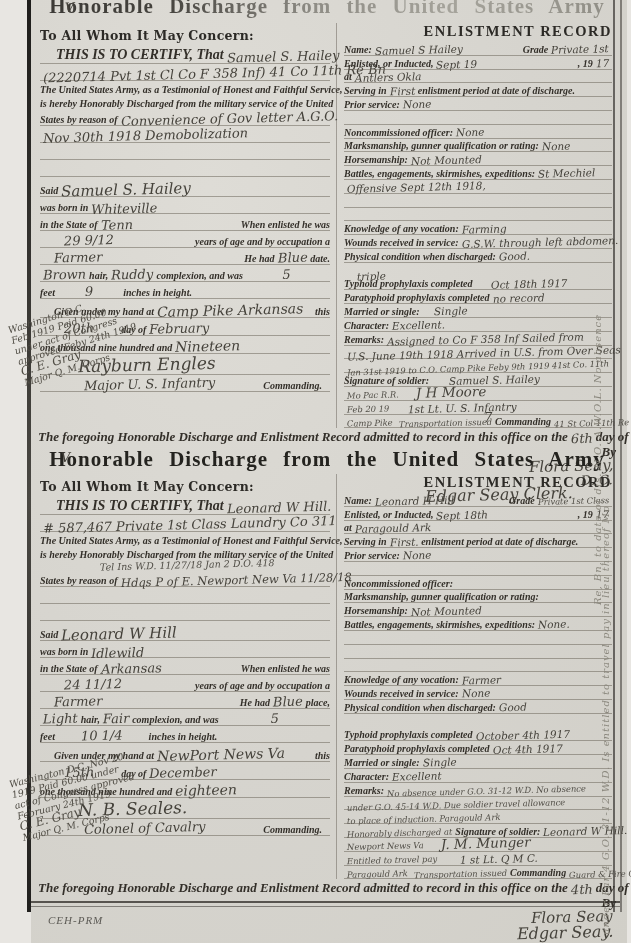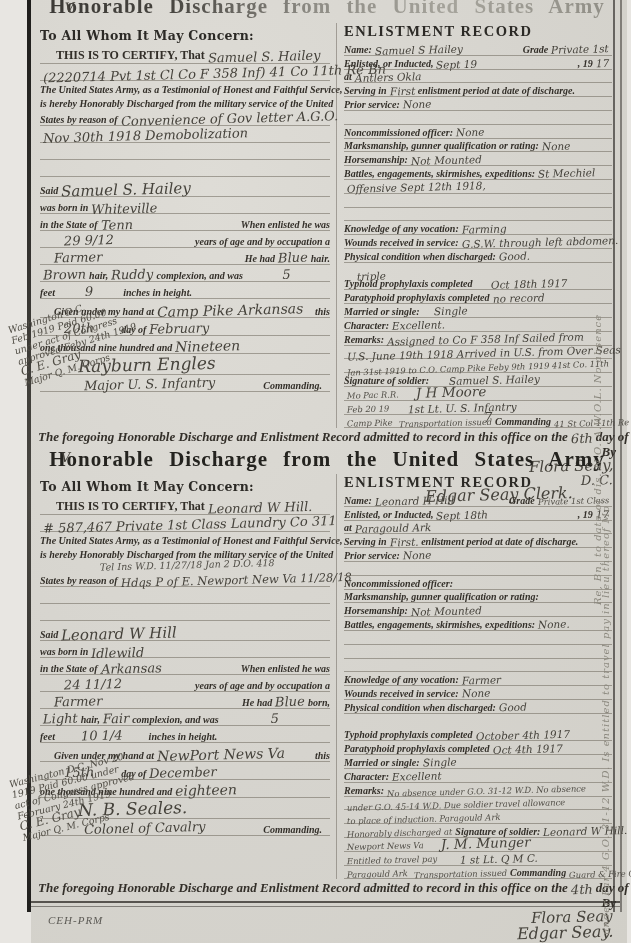--- a/index.html
+++ b/index.html
@@ -39,22 +39,22 @@
   .rc { width:276px; margin-left:2px; border-left:1px solid rgba(90,84,75,.45); padding-left:7px; position:relative; }
 
   .fl { display:flex; align-items:flex-end; border-bottom:1px solid rgba(100,94,82,.5);
         height:17px; white-space:nowrap; position:relative; overflow:visible; }
   .norule { border-bottom:none; }
   .rc .fl { height:13.8px; }
 
   .pl { font-style:italic; font-weight:bold; font-size:10px; color:#332f29; line-height:1.1; }
   .rc .pl { font-size:10px; }
   .bl { font-family:"DejaVu Serif",serif; font-weight:bold; font-size:12.5px; color:#2c2a26; letter-spacing:.3px; }
-  .ertitle { text-align:left; font-weight:bold; font-size:14.5px; letter-spacing:1.5px; color:#2c2a26; height:19px; }
-  .certify { font-weight:bold; font-size:12px; padding-left:16px; color:#332f29; }
+  .ertitle { text-align:right; font-weight:bold; font-size:14.5px; letter-spacing:1.5px; color:#2c2a26; height:19px; }
+  .certify { font-style:italic; font-weight:bold; font-size:14px; padding-left:16px; color:#332f29; }
 
   .hw { font-family:"DejaVu Serif",serif; font-style:italic; font-size:13px; color:#45423b;
         line-height:1; display:inline-block; transform:rotate(-1.5deg); padding:0 3px; }
   .rc .hw { font-size:10.5px; }
   .sig { font-size:17px; padding-left:38px; }
   .rc .sig { font-size:13.5px; padding-left:14px; }
   .sm { font-size:9.5px; color:#514e47; }
   .rc .sm { font-size:8.4px; }
   .cram { font-size:8.4px !important; transform:rotate(-2deg); color:#4c4941; }
   .grow { flex:1; }
@@ -144,21 +144,21 @@
         <span class="pl right">When enlisted he was</span>
       </div>
       <div class="fl">
         <span class="hw" style="padding-left:24px">29 9/12</span>
         <span class="pl right">years of age and by occupation a</span>
       </div>
       <div class="fl">
         <span class="hw" style="padding-left:14px">Farmer</span>
         <span class="pl right">He had</span>
         <span class="hw">Blue</span>
-        <span class="pl">hair.</span>
+        <span class="pl">date.</span>
       </div>
       <div class="fl">
         <span class="hw">Brown</span>
         <span class="pl">hair,</span>
         <span class="hw">Ruddy</span>
         <span class="pl">complexion, and was</span>
         <span class="hw grow" style="text-align:center">5</span>
       </div>
       <div class="fl">
         <span class="pl">feet</span>
@@ -368,21 +368,21 @@
         <span class="pl right">When enlisted he was</span>
       </div>
       <div class="fl">
         <span class="hw" style="padding-left:24px">24 11/12</span>
         <span class="pl right">years of age and by occupation a</span>
       </div>
       <div class="fl">
         <span class="hw" style="padding-left:14px">Farmer</span>
         <span class="pl right">He had</span>
         <span class="hw">Blue</span>
-        <span class="pl">born,</span>
+        <span class="pl">place,</span>
       </div>
       <div class="fl">
         <span class="hw">Light</span>
         <span class="pl">hair,</span>
         <span class="hw">Fair</span>
         <span class="pl">complexion, and was</span>
         <span class="hw grow" style="text-align:center">5</span>
       </div>
       <div class="fl">
         <span class="pl">feet</span>

